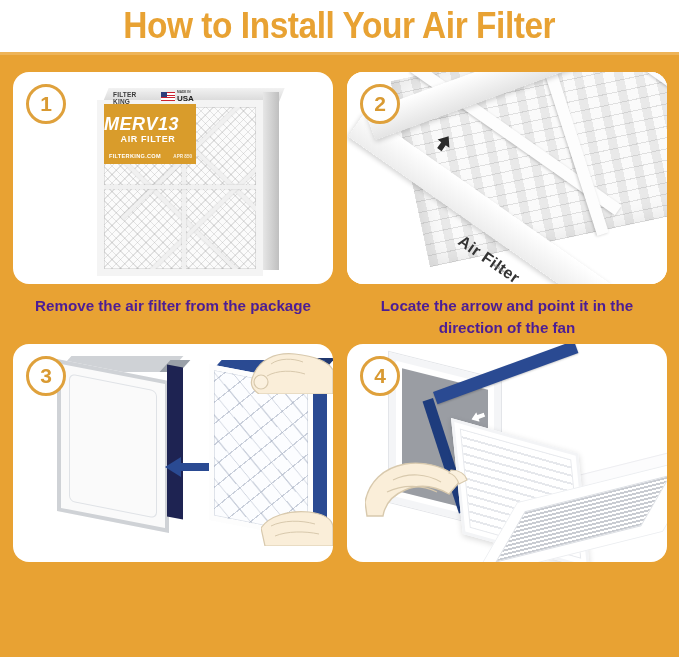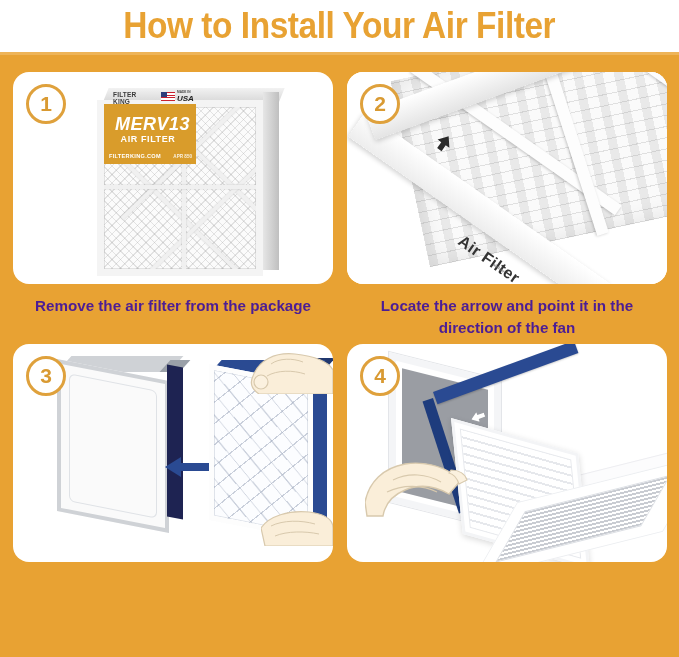--- a/index.html
+++ b/index.html
@@ -143,21 +143,21 @@
     box-shadow:0 0 2px rgba(0,0,0,.18);
   }
   .fp-label {
     position:absolute; left:7px; top:16px; width:92px; height:60px;
     background:#D99C2B;
     z-index:4;
     color:#fff;
   }
   .fp-label .merv {
     position:absolute; left:0; right:6px; top:10px;
-    text-align:right;
+    text-align:left;
     font-weight:bold; font-size:18px; letter-spacing:.5px;
     font-style: italic;
   }
   .fp-label .airfilter {
     position:absolute; left:0; right:4px; top:30px;
     text-align:center;
     font-weight:bold; font-size:9px; letter-spacing:.6px;
   }
   .fp-label .url {
     position:absolute; left:5px; bottom:5px;
@@ -179,21 +179,21 @@
   .fp-flag .flagbox {
     width:14px; height:9px;
     background:
       linear-gradient(180deg,#c9202f 0 14%, #fff 14% 28%, #c9202f 28% 43%, #fff 43% 57%, #c9202f 57% 71%, #fff 71% 85%, #c9202f 85% 100%);
     position:relative;
   }
   .fp-flag .flagbox::after{
     content:""; position:absolute; left:0; top:0; width:6px; height:5px; background:#2d3d7a;
   }
   .fp-flag .madein { font-size:3.2px; font-weight:bold; color:#444; line-height:3.6px; }
-  .fp-flag .usa { font-size:8px; font-weight:bold; color:#222; line-height:8px;font-style:italic; }
+  .fp-flag .usa { font-size:8px; font-weight:bold; color:#222; line-height:8px; }
 
   
   .p2-stage { position:absolute; left:0; top:0; width:320px; height:212px; background:#fff; overflow:hidden; }
   .p2-pleats {
     position:absolute; left:60px; top:-24px; width:300px; height:190px;
     transform: rotate(-12deg);
     background:
       repeating-linear-gradient(90deg, #e9e9e9 0 9px, #fafafa 9px 20px);
     box-shadow: inset 0 0 26px rgba(0,0,0,.10);
   }

